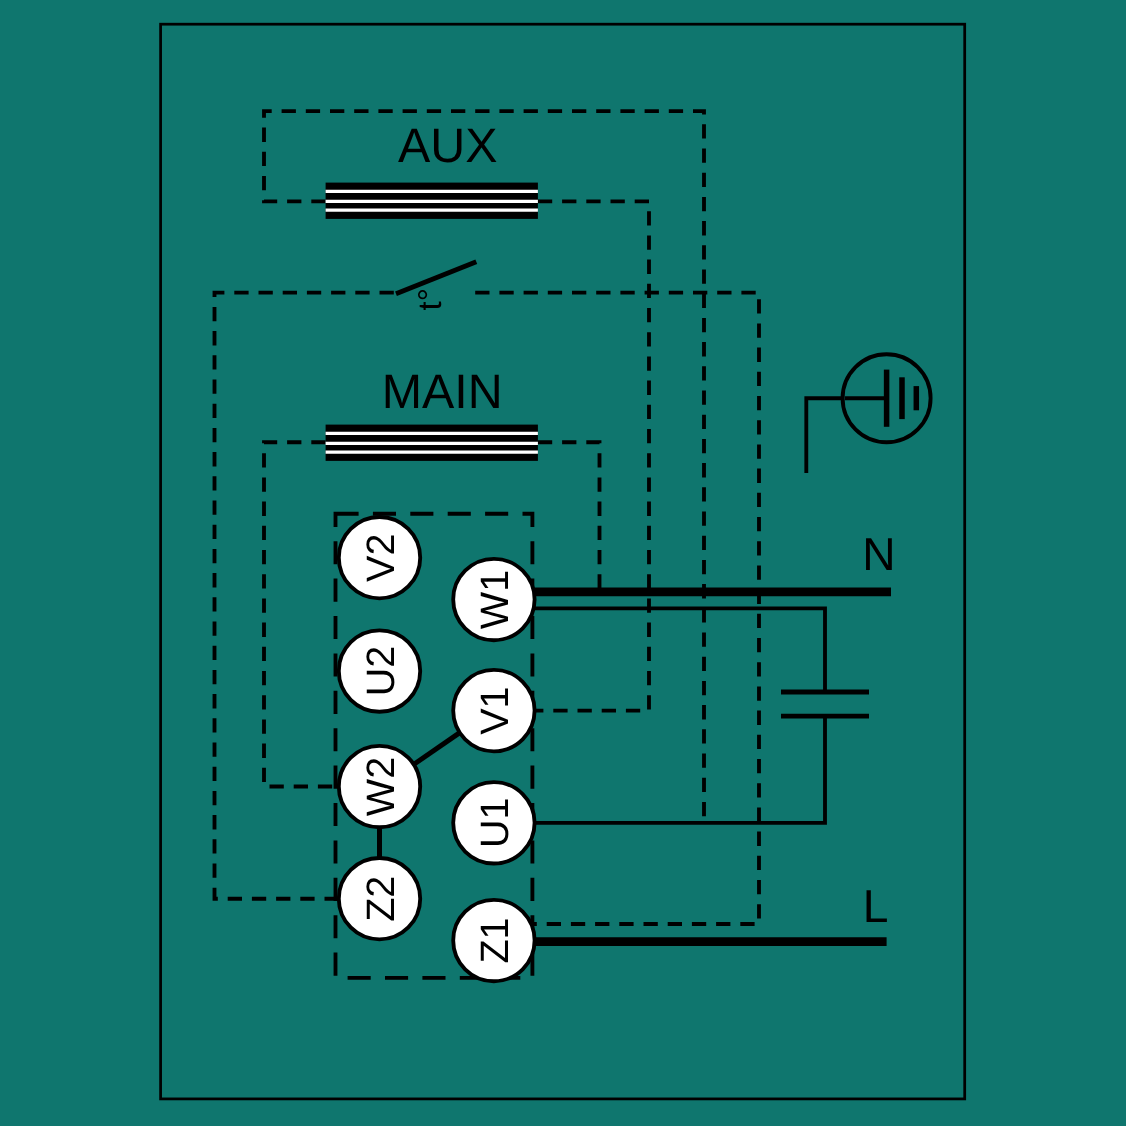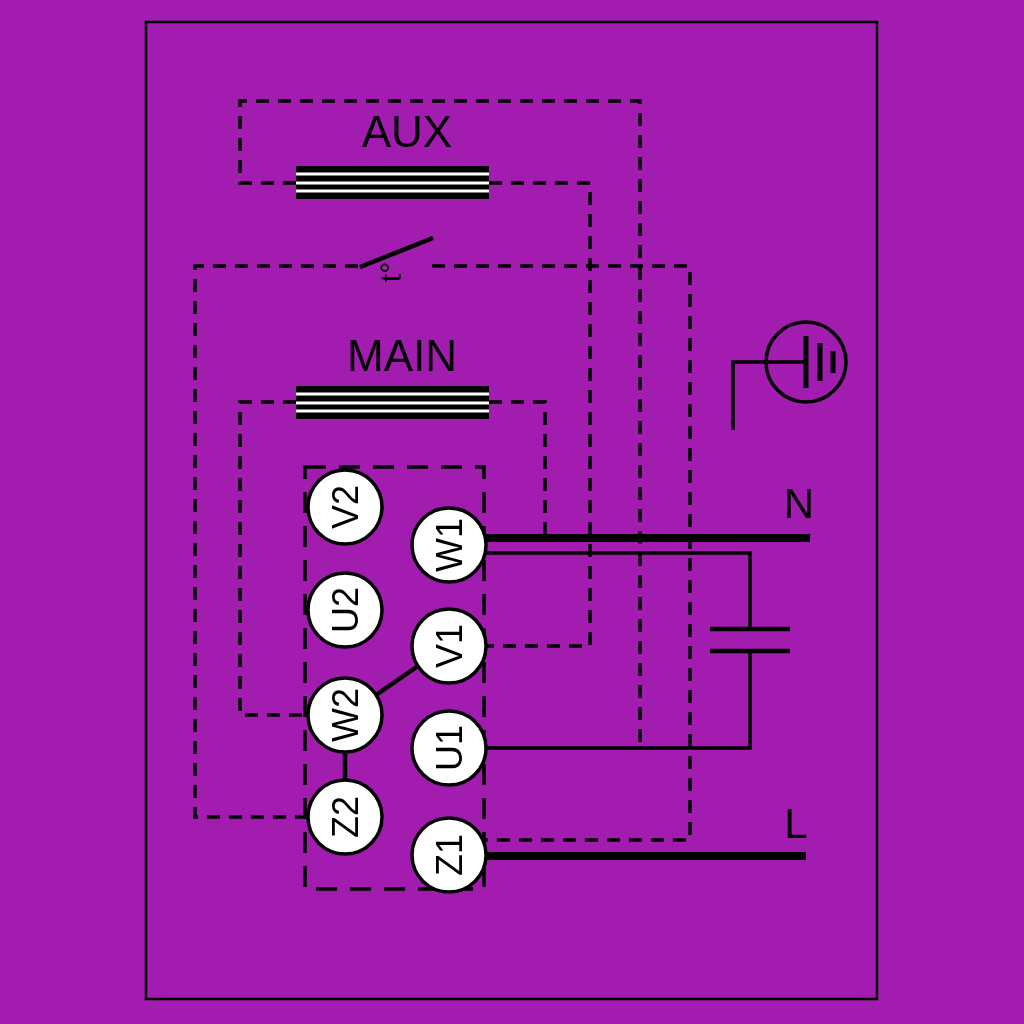--- a/index.html
+++ b/index.html
@@ -1,16 +1,16 @@
 <!DOCTYPE html>
 <html><head>
 <meta charset="utf-8">
 <style>
   html, body { margin: 0; padding: 0; background: #ffffff; }
-  .stage { width: 1024px; height: 1024px; background: #a21caf; position: relative; text-align: center; }
+  .stage { width: 1024px; height: 1024px; background: #0f766e; position: relative; text-align: center; }
   svg { display: block; }
 
   .frame   { fill: none; stroke: #000; stroke-width: 2.5; }
   .wire    { fill: none; stroke: #000; stroke-width: 3.5; stroke-dasharray: 13 9; }
   .boxdash { fill: none; stroke: #000; stroke-width: 3.5; stroke-dasharray: 21 13; }
   .solid   { fill: none; stroke: #000; stroke-width: 3.5; }
   .thick   { stroke: #000; stroke-width: 8; }
   .plate   { stroke: #000; stroke-width: 4.5; }
   .jumper  { stroke: #000; stroke-width: 4.5; }
   .bar     { stroke: #000; stroke-width: 5; }

